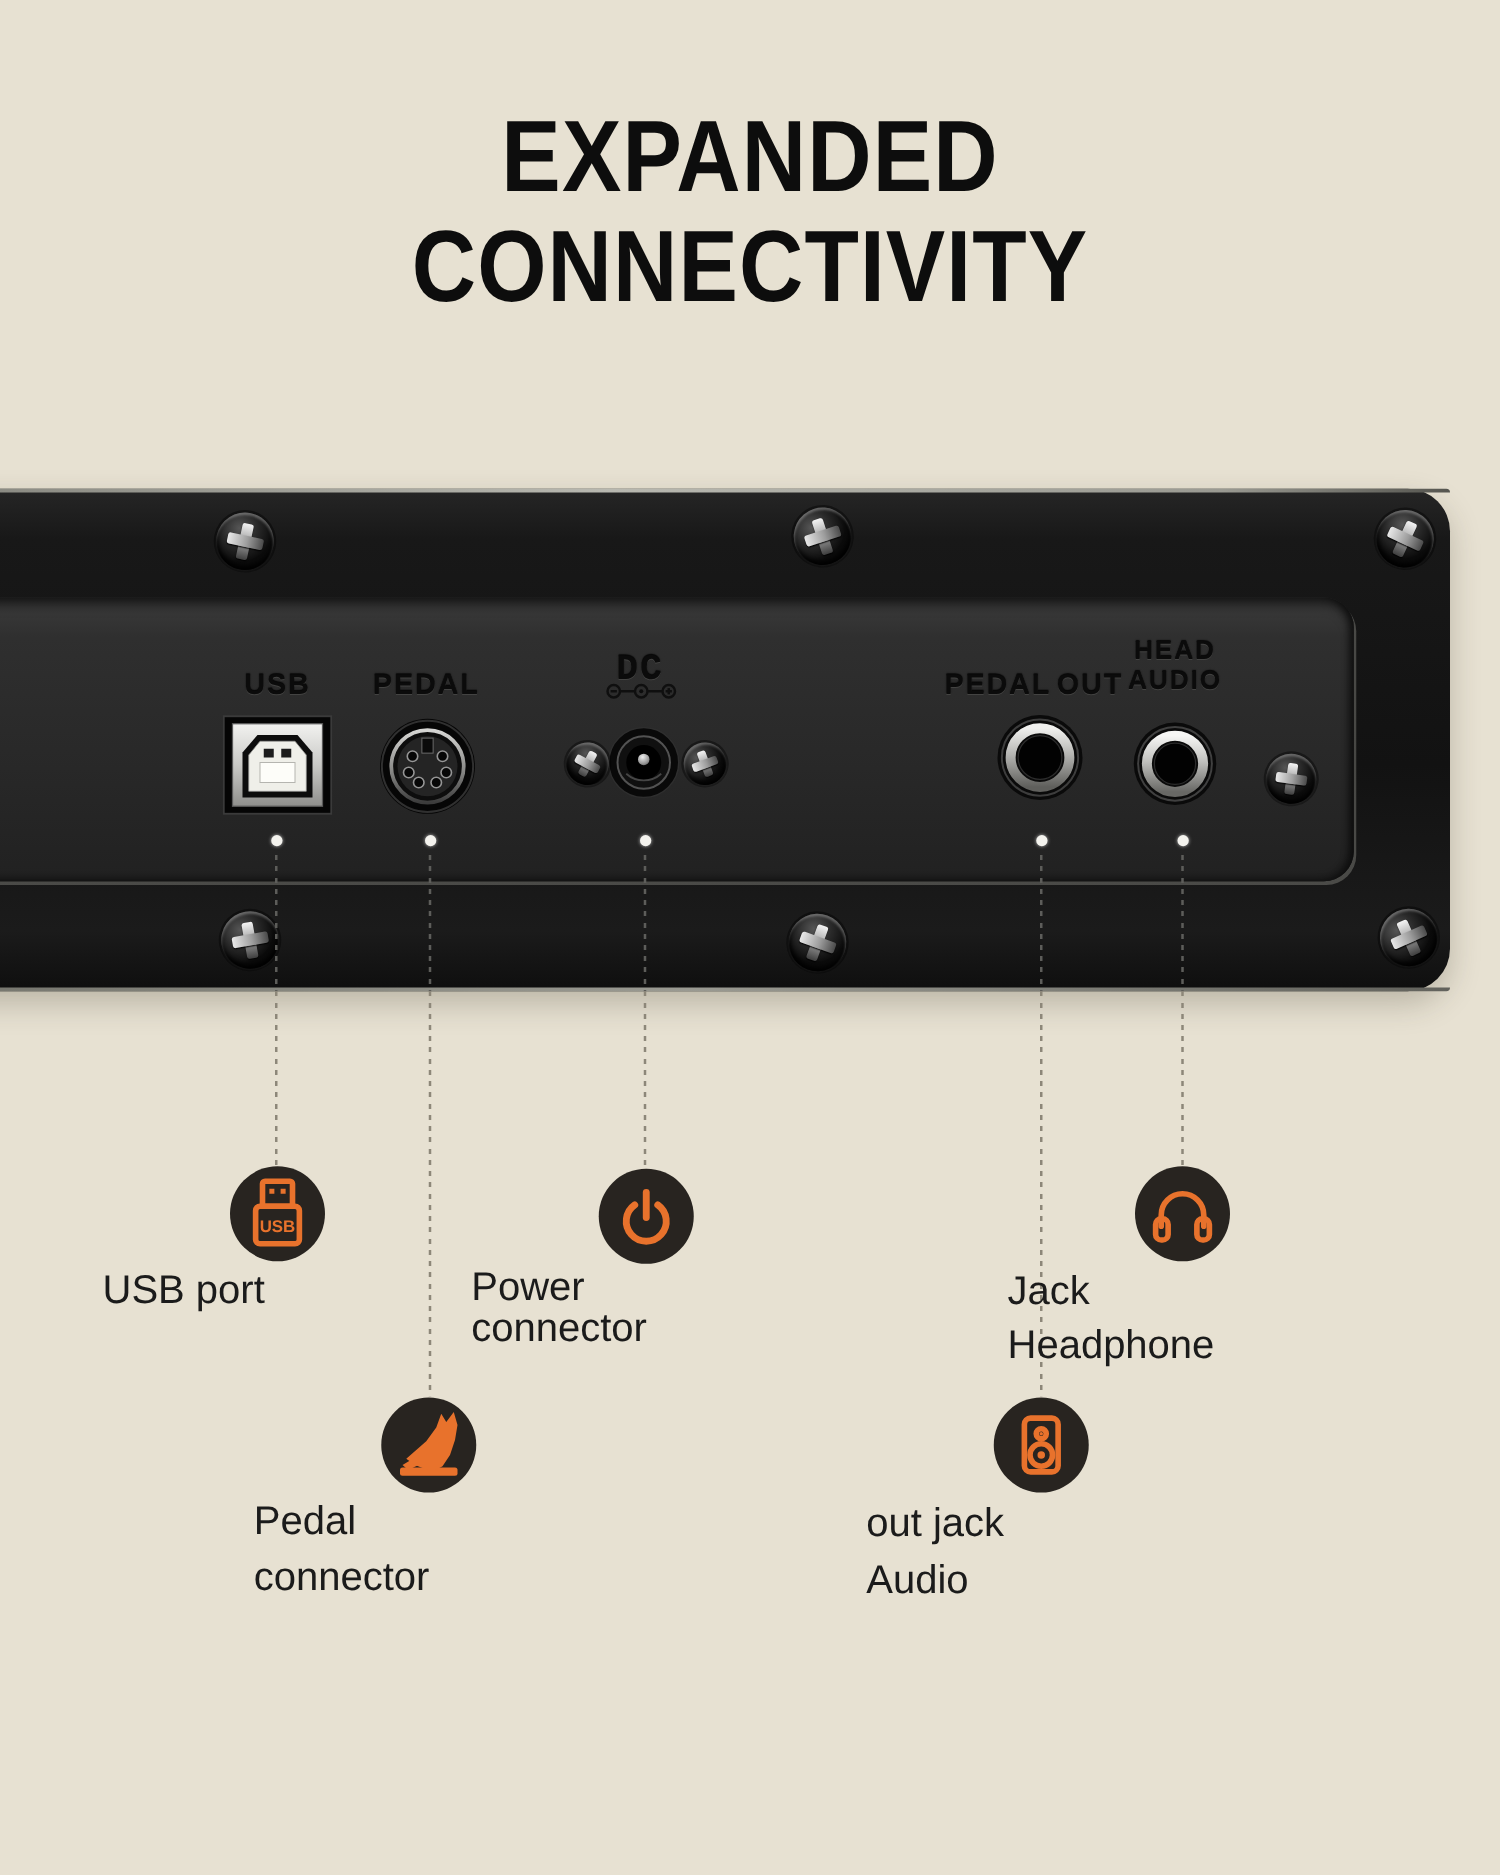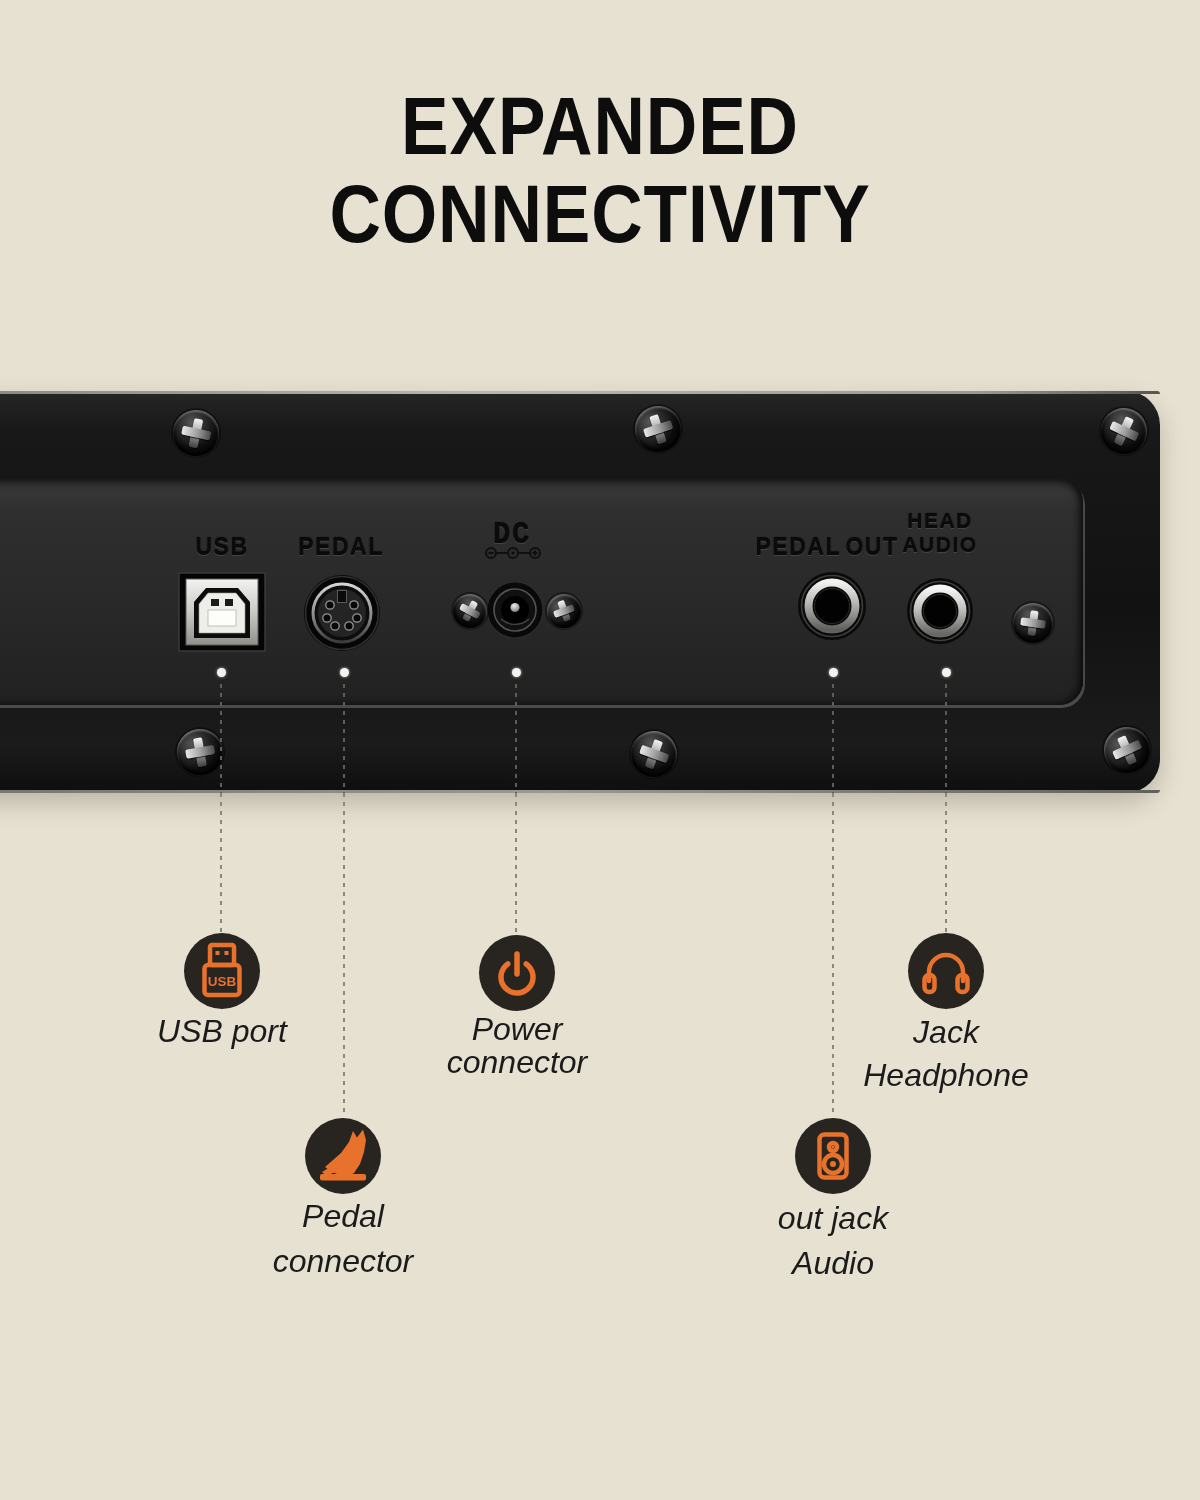--- a/index.html
+++ b/index.html
@@ -48,22 +48,22 @@
          box-shadow:0 1px 1px rgba(0,0,0,.8);}
   
   .wdot{position:absolute;width:9px;height:9px;border-radius:50%;background:#f4f3ee;
         box-shadow:0 0 3px rgba(255,255,255,.7);}
   .vline{position:absolute;width:2px;}
   .vline.dark{background-image:repeating-linear-gradient(180deg,#5d5d5a 0 4px,transparent 4px 9px);}
   .vline.light{background-image:repeating-linear-gradient(180deg,#8d8779 0 4px,transparent 4px 9px);}
   
   .badge{position:absolute;width:76px;height:76px;border-radius:50%;background:var(--circle);
          display:flex;align-items:center;justify-content:center;}
-  .callout-label{position:absolute;width:280px;text-align:center;color:var(--label);
-         font-size:32px;font-weight:400;font-style:italic;}
+  .callout-label{position:absolute;width:280px;text-align:left;color:var(--label);
+         font-size:32px;font-weight:400;}
   .lh33 .cl{line-height:33px;} .lh43 .cl{line-height:43px;} .lh45 .cl{line-height:45px;}
 </style>
 </head>
 <body>
 
 <div class="stage">
 
   <header class="title">
     <div class="title-line">EXPANDED</div>
     <div class="title-line">CONNECTIVITY</div>

